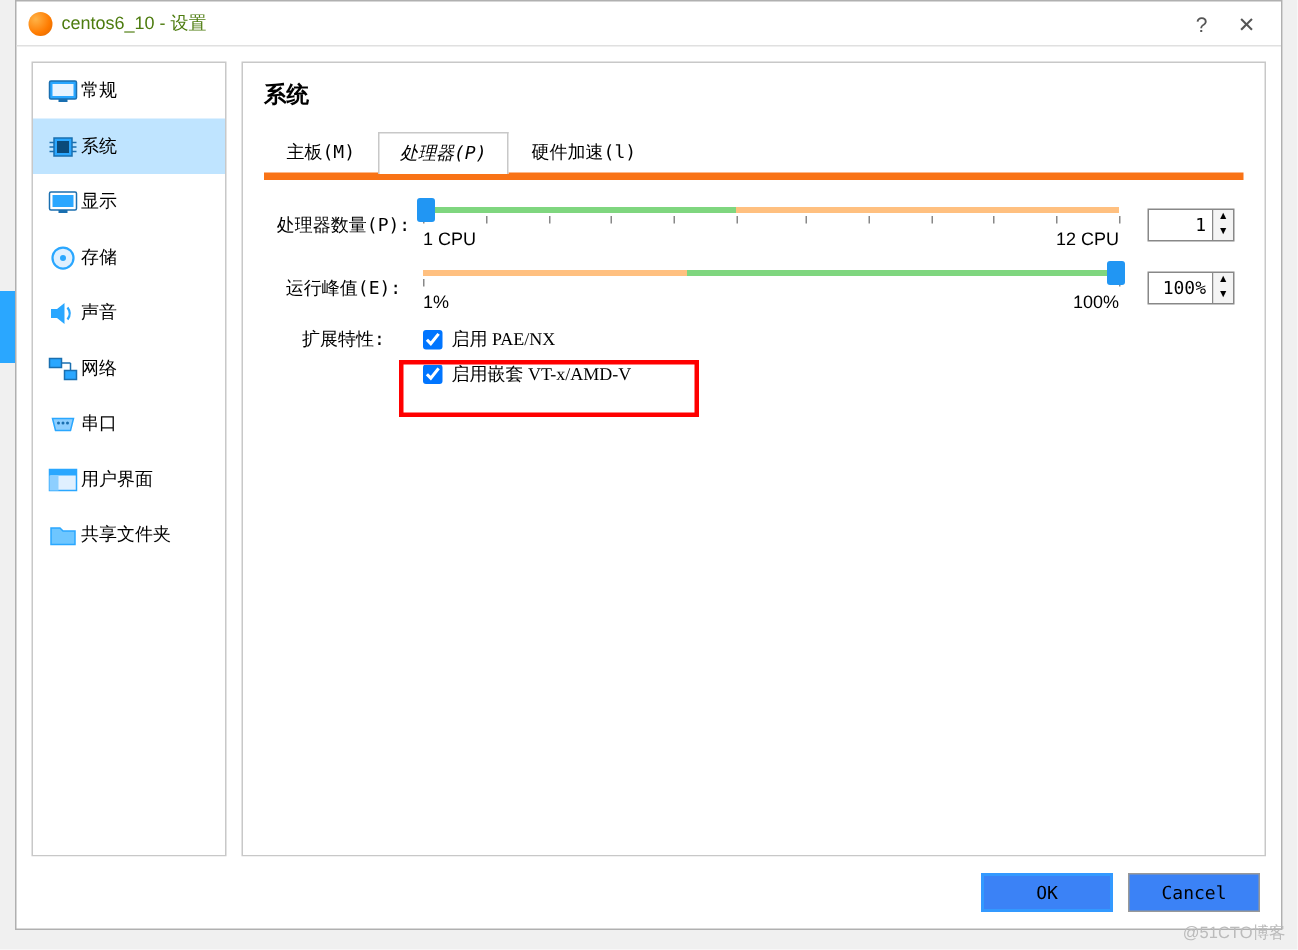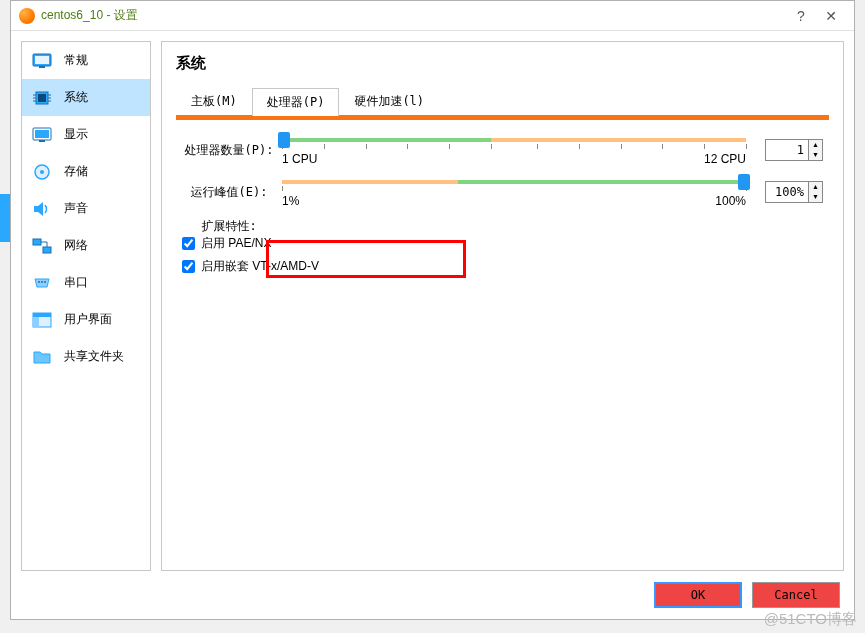--- a/index.html
+++ b/index.html
@@ -4,50 +4,50 @@
 <style>
 * { box-sizing: border-box; margin: 0; padding: 0; font-family: "Microsoft YaHei", "SimSun", sans-serif; font-size: 12px; }
 body { background: #f0f0f0; width: 865px; height: 633px; position: relative; }
 .window { position: absolute; top: 0; left: 10px; width: 845px; height: 620px; background: #fff; border: 1px solid #b0b0b0; display: flex; flex-direction: column; }
 .titlebar { height: 30px; display: flex; align-items: center; padding: 0 8px; border-bottom: 1px solid #e0e0e0; }
 .titlebar .app-icon { width: 16px; height: 16px; background: radial-gradient(circle at 30% 30%, #ffb347, #ff7b00 60%, #d96400); border-radius: 50%; margin-right: 6px; }
 .titlebar .title { flex: 1; color: #4d7c0f; }
 .titlebar .win-btn { width: 30px; text-align: center; color: #555; font-size: 14px; cursor: pointer; }
 .body { flex: 1; display: flex; padding: 10px 10px 0 10px; gap: 10px; overflow: hidden; }
 .sidebar { width: 130px; border: 1px solid #c8c8c8; background: #fff; }
-.side-item { display: flex; align-items: center; height: 37px; padding-left: 10px; gap: 12px; cursor: pointer; }
+.side-item { display: flex; align-items: center; height: 37px; padding-left: 10px; gap: 2px; cursor: pointer; }
 .side-item.active { background: #bfe4ff; }
 .icon { width: 20px; height: 16px; display: inline-flex; align-items: center; justify-content: center; }
 .content { flex: 1; border: 1px solid #c8c8c8; padding: 12px 14px; background: #fff; position: relative; }
 .section-title { font-size: 15px; font-weight: 600; margin-bottom: 14px; }
 .tabs { display: flex; border-bottom: 5px solid #f97316; }
 .tab { padding: 5px 14px; border: 1px solid transparent; border-bottom: none; cursor: pointer; font-family: "SimSun", monospace; }
-.tab.active { border-color: #c8c8c8; background: #fff; position: relative; top: 1px; }
+.tab.active { border-color: #c8c8c8; background: #fff; position: relative; top: 1px; font-style: italic; }
 .form { padding: 14px 6px; }
 .row { display: flex; align-items: center; margin-bottom: 6px; }
 .row-label { width: 100px; text-align: center; padding-right: 6px; font-family: "SimSun", monospace; }
 .slider-wrap { flex: 1; margin-right: 19px; }
 .slider-track { height: 10px; position: relative; }
 .slider-base { position: absolute; left: 0; right: 0; top: 4px; height: 4px; }
 .slider-ticks { position: absolute; left: 0; right: 0; top: 10px; height: 6px; }
 .slider-ticks span { position: absolute; width: 1px; height: 5px; background: #888; }
 .slider-handle { position: absolute; top: -2px; width: 12px; height: 16px; background: #2196f3; border-radius: 2px; cursor: pointer; }
 .slider-labels { display: flex; justify-content: space-between; font-family: "SimSun", monospace; margin-top: 8px; font-size: 11px; }
 .spin { display: flex; align-items: center; border: 1px solid #888; height: 22px; }
 .spin input { width: 42px; border: none; text-align: right; padding-right: 4px; font-family: "SimSun", monospace; outline: none; }
 .spin .arrows { width: 14px; display: flex; flex-direction: column; border-left: 1px solid #888; }
 .spin .arrows div { height: 10px; font-size: 7px; text-align: center; line-height: 9px; cursor: pointer; background: #f4f4f4; }
 .checkbox-row { display: flex; align-items: center; margin-bottom: 6px; }
 .checkbox-row input { margin-right: 6px; }
-.checkbox-row label { font-family: Liberation Sans, sans-serif; }
+.checkbox-row label { font-family: Liberation Serif, serif; }
 .highlight-box { position: absolute; border: 3px solid red; pointer-events: none; }
 .footer { height: 48px; display: flex; justify-content: flex-end; align-items: center; padding: 0 14px; gap: 10px; }
-.btn { width: 88px; height: 26px; border: 1px solid #999; background: #ef4444; cursor: pointer; font-family: "SimSun", monospace; }
+.btn { width: 88px; height: 26px; border: 1px solid #999; background: #3b82f6; cursor: pointer; font-family: "SimSun", monospace; }
 .btn.primary { border: 2px solid #3399ff; }
-.watermark { position: absolute; right: 8px; bottom: 4px; color: #bbb; font-size: 15px; }
+.watermark { position: absolute; right: 8px; bottom: 4px; color: #bbb; font-size: 11px; }
 .blue-strip { position: absolute; left: 0; top: 194px; width: 10px; height: 48px; background: #2aa7ff; }
 </style>
 </head>
 <body>
 
 <div class="blue-strip"></div>
 
 <div class="window">
   <div class="titlebar">
     <div class="app-icon"></div>
@@ -216,21 +216,21 @@
           </div>
           <div class="spin">
             <input value="100%" style="">
             <div class="arrows">
                 <div>▲</div>
                 <div>▼</div>
               </div>
           </div>
         </div>
 
-        <div class="row" style="margin-top:10px; align-items:flex-start;flex-direction:column;">
+        <div class="row" style="margin-top:10px; align-items:flex-start;">
           <div class="row-label">扩展特性:</div>
           <div style="flex:1;">
             <div class="checkbox-row">
               <input type="checkbox" checked="" style="">
               <label>启用 PAE/NX</label>
             </div>
             <div class="checkbox-row">
               <input type="checkbox" checked="" style="">
               <label>启用嵌套 VT-x/AMD-V</label>
             </div>

